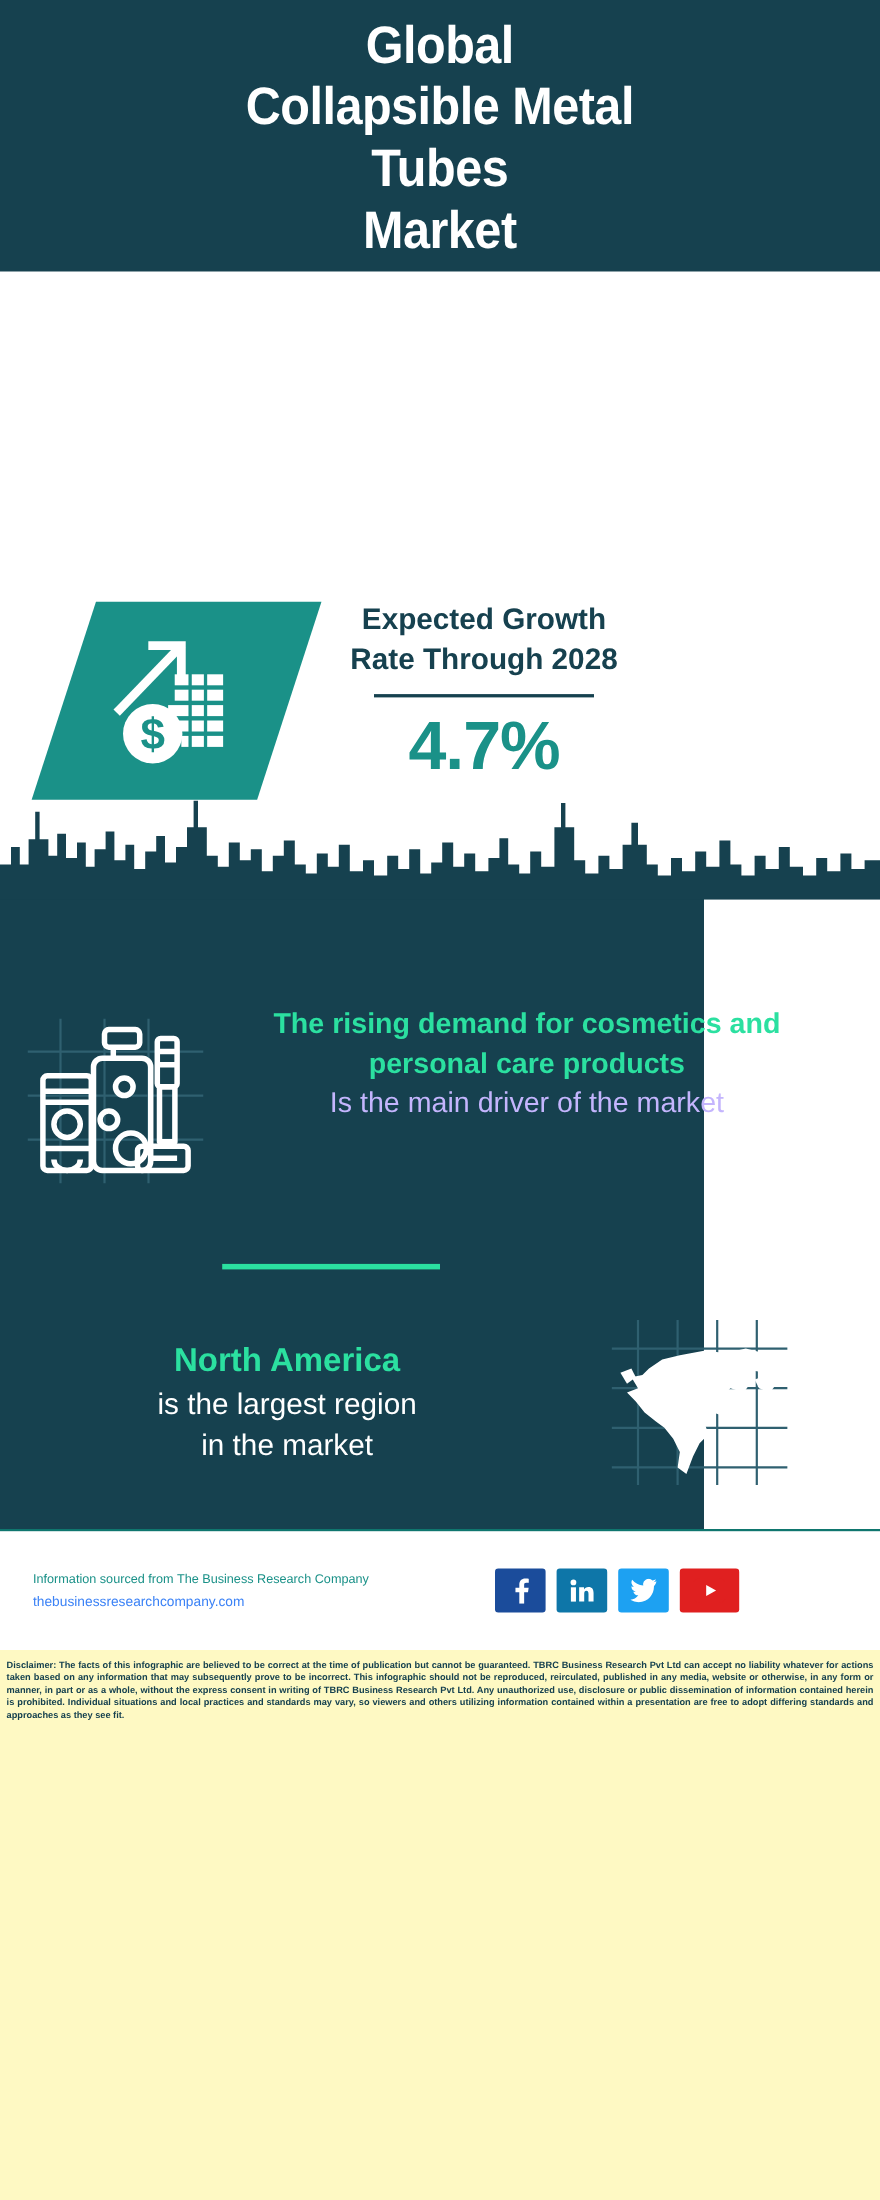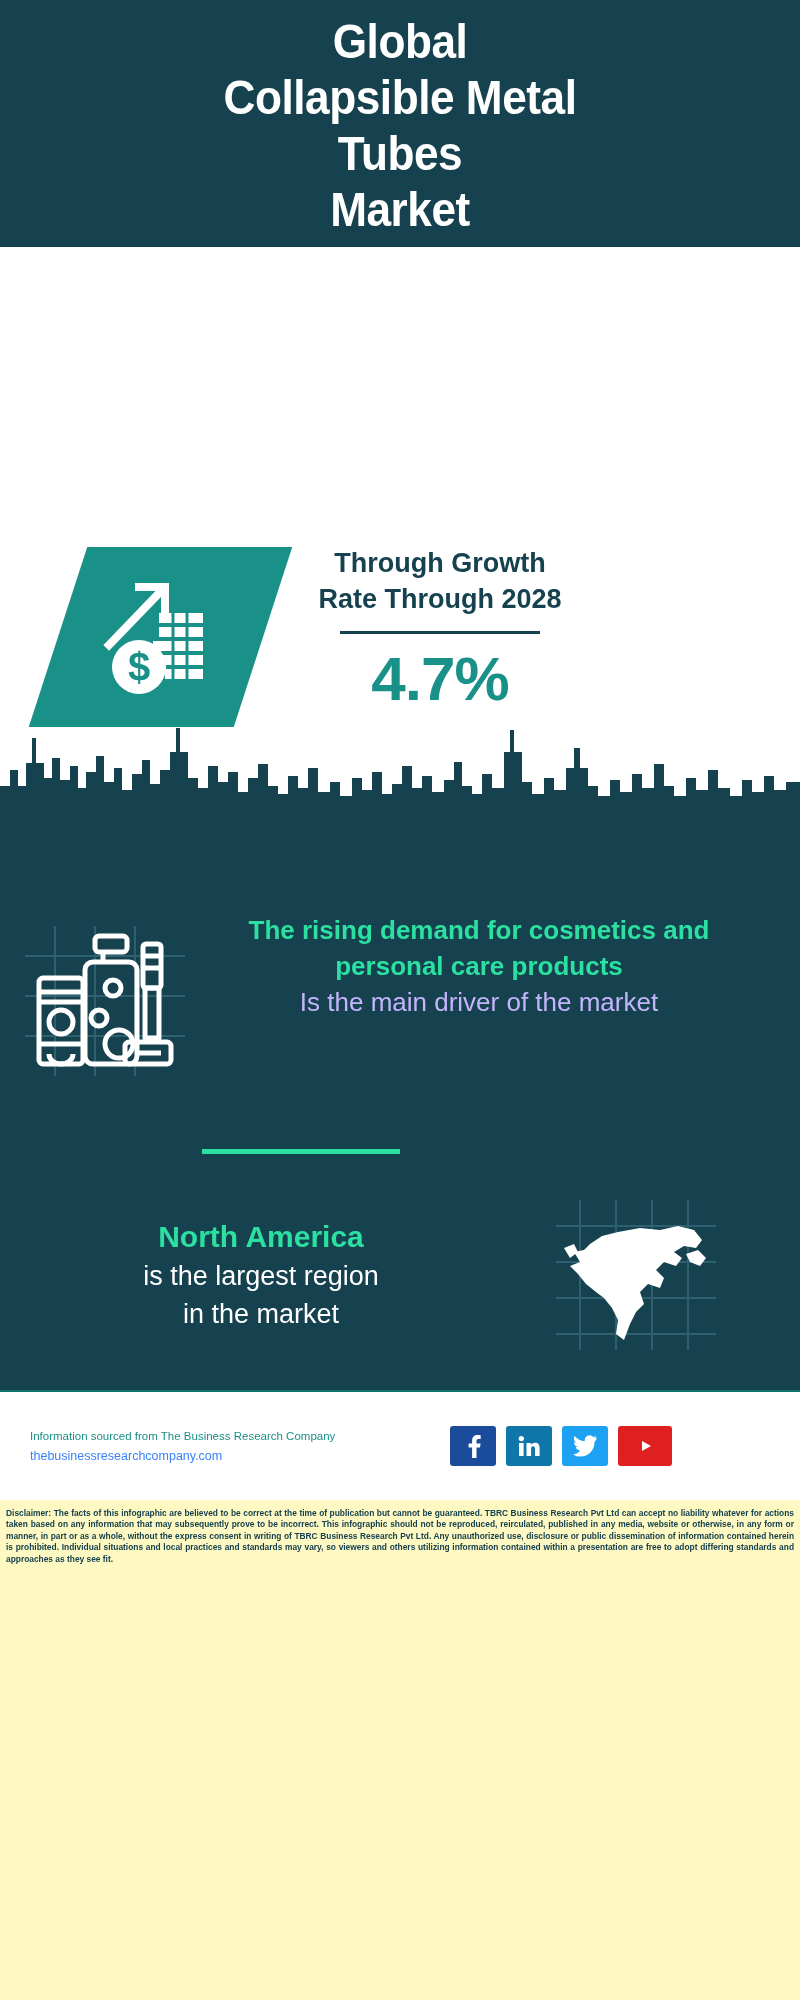--- a/index.html
+++ b/index.html
@@ -11,20 +11,21 @@
     overflow:hidden;
   }
   .page { width:800px; height:2000px; position:relative; }
 
   
   .header {
     background:#16414f;
     width:800px;
     height:247px;
     display:flex;
+    align-items:center;
     justify-content:center;
     flex-direction:column;
     padding-top:4px;
   }
   .header h1 {
     color:#ffffff;
     font-size:48px;
     line-height:56px;
     font-weight:bold;
     text-align:center;
@@ -73,21 +74,21 @@
   #growth-icon { left:58px; top:300px; }
   #growth-text { left:250px; top:298px; width:380px; }
   
   #size-text  { left:30px; top:568px; width:380px; }
   #size-icon  { left:398px; top:588px; }
 
   
   .dark-zone {
     position:absolute;
     top:800px; left:0;
-    width:800px; height:590px;
+    width:640px; height:590px;
     background:#16414f;
   }
   .skyline { position:absolute; top:-92px; left:0; width:800px; height:110px; }
 
   .driver-row {
     position:absolute;
     top:112px; left:0;
     width:800px;
     display:flex;
     align-items:flex-start;
@@ -197,21 +198,21 @@
             <line x1="92" y1="40" x2="92" y2="110"></line>
           </g>
           <circle cx="44" cy="96" r="27" fill="#ffffff"></circle>
           <text x="44" y="110" font-family="'Liberation Sans',sans-serif" font-size="40" font-weight="bold" fill="#1a9188" text-anchor="middle">$</text>
         </svg>
       </span>
     </div>
 
     <div class="stat-block" id="growth-text">
       <div class="stat-title">
-        <span>Through Growth</span><br>
+        <span>Expected Growth</span><br>
         <span>Rate Through 2028</span>
       </div>
       <div class="stat-rule"></div>
       <div class="stat-value">4.7%</div>
     </div>
 
     <div class="stat-block" id="size-text">
       <div class="stat-title">
         <span>Expected Market</span><br>
         <span>Size By 2028</span>

